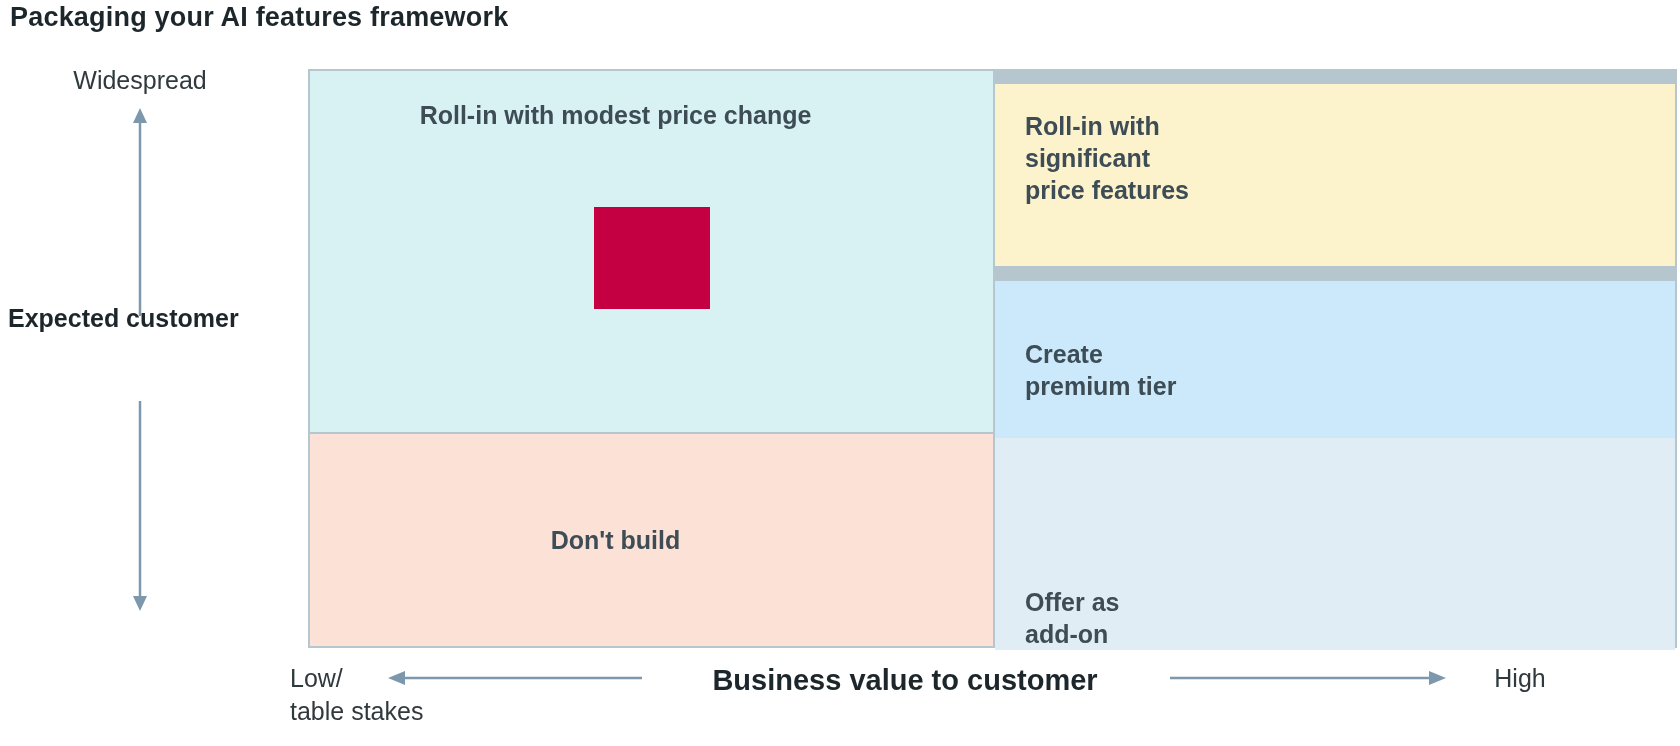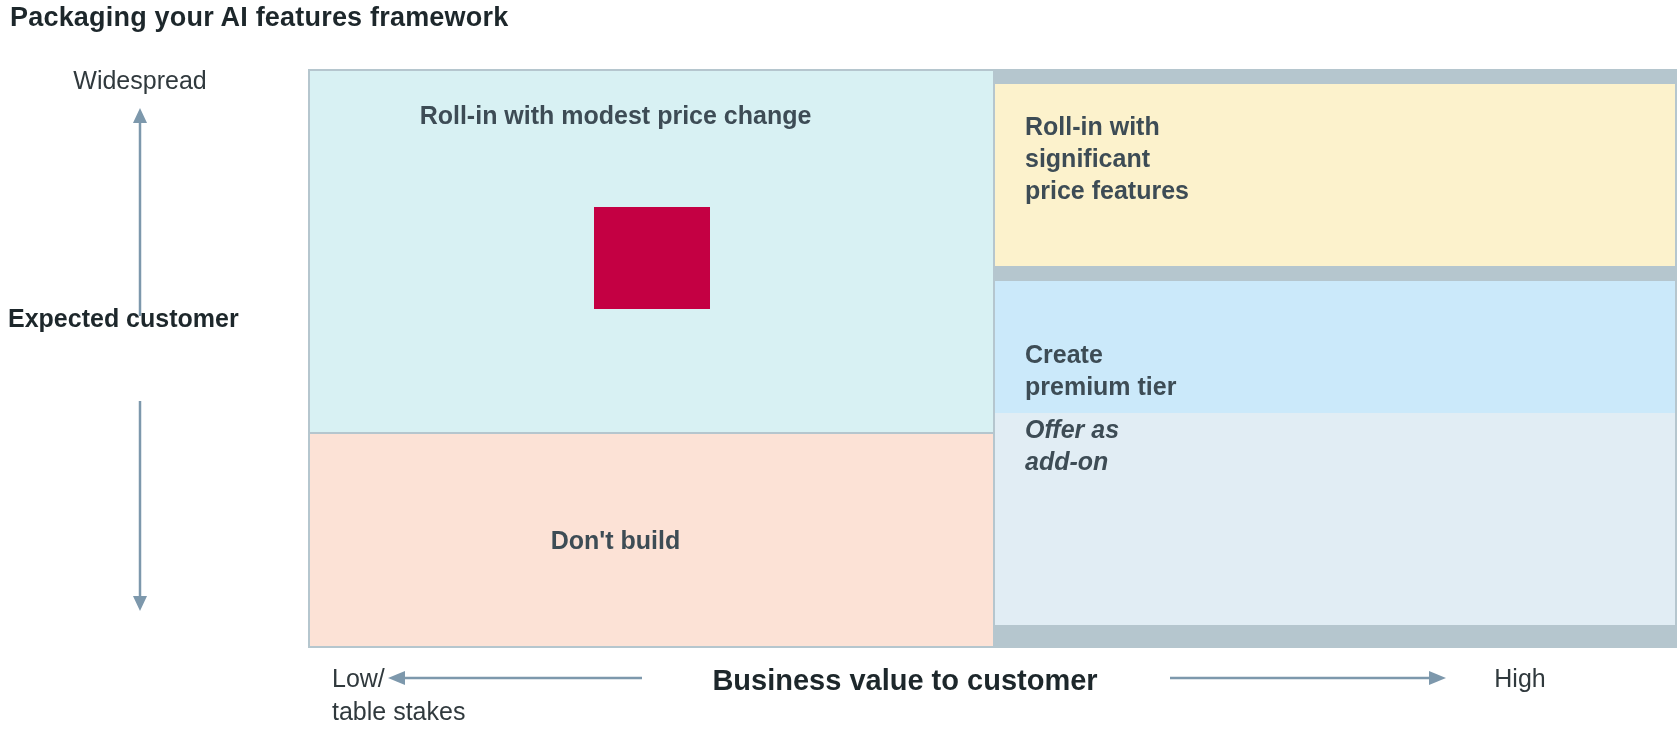--- a/index.html
+++ b/index.html
@@ -45,33 +45,33 @@
     position:absolute;left:308px;top:69px;width:1369px;height:579px;
     background:var(--grid);
   }
   .quad{position:absolute;}
   .quad-cyan {left:2px;  top:2px;   width:683px;height:361px;background:var(--cyan);}
   .quad-peach{left:2px;  top:365px; width:683px;height:212px;background:var(--peach);
               display:flex;align-items:center;justify-content:center;}
   .quad-yellow{left:687px;top:2px;  width:680px;height:182px;background:var(--yellow);margin-top:13px;}
   .quad-blue {left:687px;top:186px; width:680px;height:177px;background:var(--blue);
               display:flex;flex-direction:column;justify-content:center;margin-top:26px;}
-  .quad-steel{left:687px;top:344px; width:680px;height:212px;background:var(--steel);
-              display:flex;flex-direction:column;justify-content:flex-start;font-style:italic;}
+  .quad-steel{left:687px;top:369px; width:680px;height:212px;background:var(--steel);
+              display:flex;flex-direction:column;justify-content:flex-end;}
   .qlabel{font-size:25px;font-weight:700;color:var(--slate);line-height:32px;}
   .qlabel-center{position:absolute;left:0;top:28px;width:100%;text-align:center;padding-right:72px;}
   .qlabel-peach{text-align:center;padding-right:72px;}
   .qlabel-left{padding-left:30px;}
   .qlabel-yellow{position:absolute;left:30px;top:26px;}
   
   .block{position:absolute;background:var(--accent);}
   .blk-modest {left:284px; top:136px;width:116px;height:102px;}
   
   .x-left-label{
-    position:absolute;left:290px;top:662px;font-size:25px;color:var(--axis-ink);line-height:33px;margin-left:42px;
+    position:absolute;left:290px;top:662px;font-size:25px;color:var(--axis-ink);line-height:33px;
   }
   .x-axis-title{
     position:absolute;left:650px;top:664px;width:510px;text-align:center;
     font-size:29px;font-weight:700;color:var(--ink);
   }
   .x-right-label{
     position:absolute;left:1460px;top:664px;width:120px;text-align:center;
     font-size:25px;color:var(--axis-ink);
   }
   .x-arrow{position:absolute;top:668px;height:20px;}

